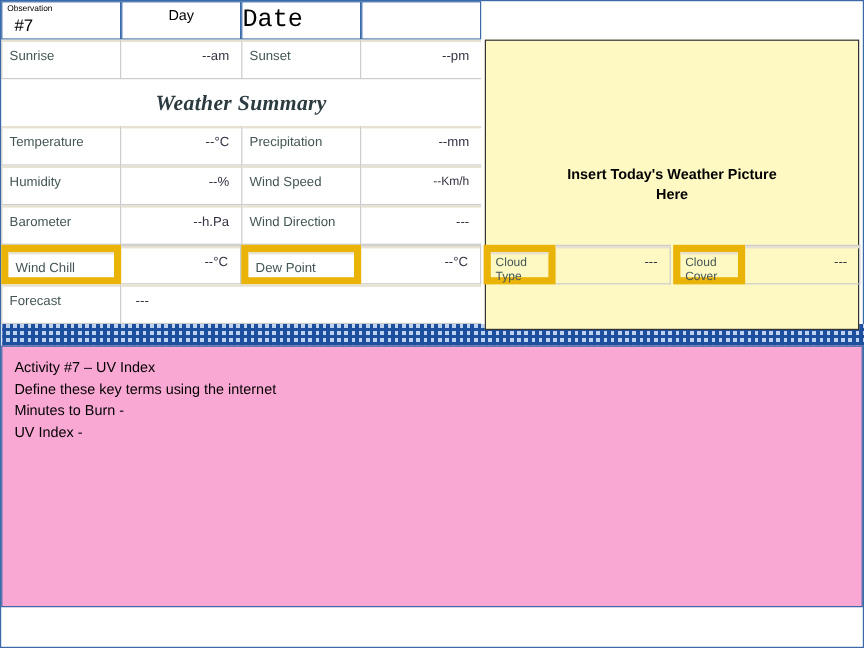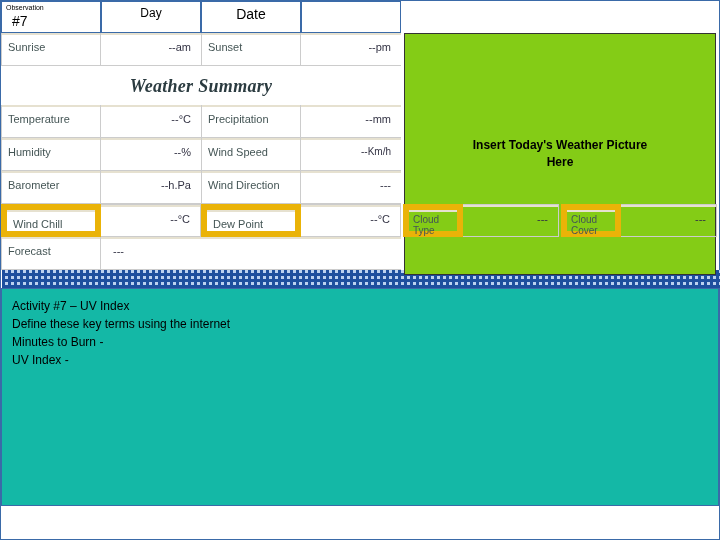--- a/index.html
+++ b/index.html
@@ -35,23 +35,24 @@
   .day-cell {
     width: 100px;
     border: 1px solid #3a6aa8;
     text-align: center;
     font-size: 12px;
     padding-top: 4px;
   }
   .date-cell-lbl {
     width: 100px;
     border: 1px solid #3a6aa8;
-    text-align: center;
-    font-size: 14px;
+    text-align: left;
+    font-size: 21px;
     padding-top: 4px;
+    font-family: Liberation Mono, monospace;
   }
   .date-cell-val {
     width: 100px;
     border: 1px solid #3a6aa8;
   }
   .grid-area {
     position: relative;
   }
   .row {
     display: flex;
@@ -103,21 +104,21 @@
     padding: 10px 0 8px 0;
     letter-spacing: 0.3px;
   }
   .picture-box {
     position: absolute;
     top: 0;
     left: 403px;
     width: 312px;
     height: 242px;
     border: 1px solid #333;
-    background: #84cc16;
+    background: #fef9c3;
     display: flex;
     align-items: center;
     justify-content: center;
     text-align: center;
     font-size: 12px;
     font-weight: bold;
     font-family: Verdana, sans-serif;
     padding: 0 60px;
     line-height: 1.4;
   }
@@ -146,21 +147,21 @@
     background-blend-mode: normal;
   }
   .activity-box {
     border: 1px solid #3a6aa8;
     margin: 0;
     height: 218px;
     padding: 8px 10px;
     font-size: 12px;
     font-family: Verdana, sans-serif;
     line-height: 1.5;
-    background: #14b8a6;
+    background: #f9a8d4;
   }
 </style>
 </head>
 <body>
 
 <div class="outer-border">
 
   <div class="top-row">
     <div class="obs-cell">
       <div class="obs-label">Observation</div>

